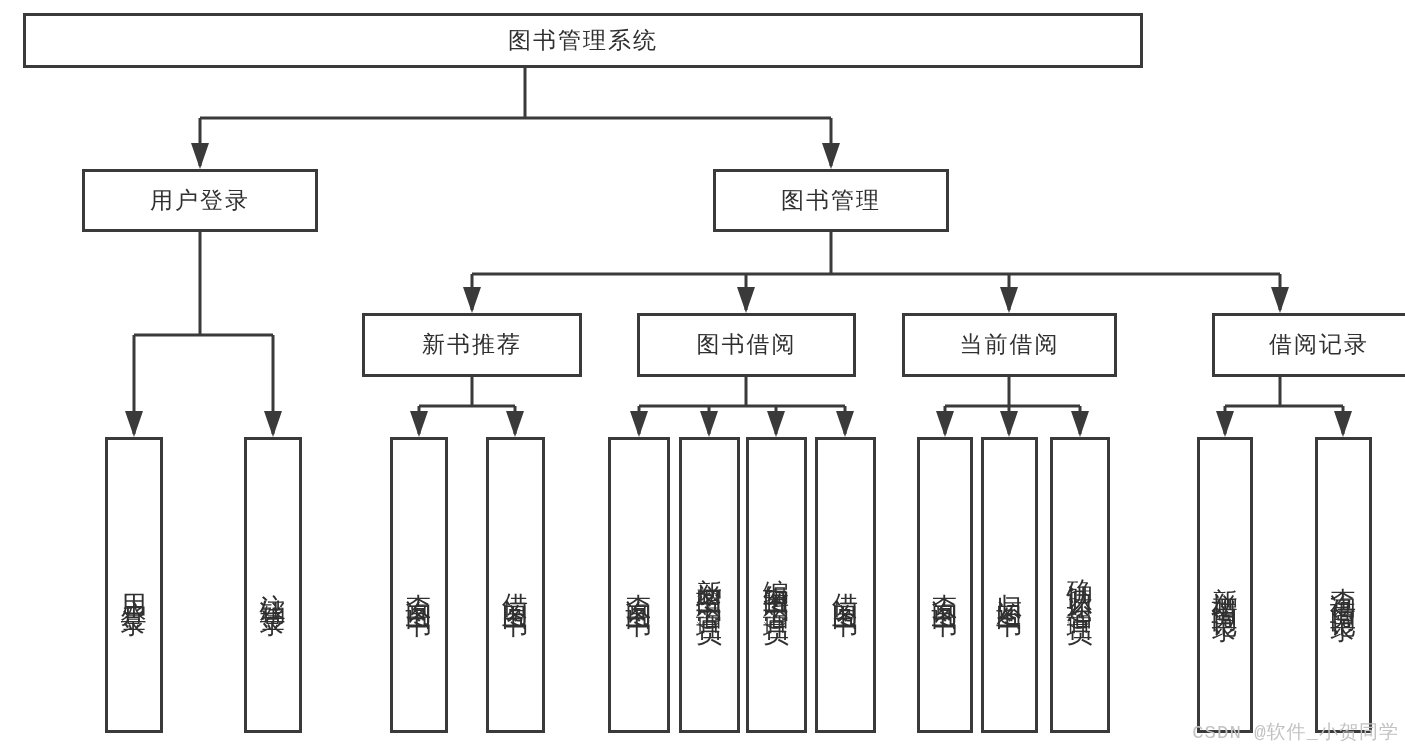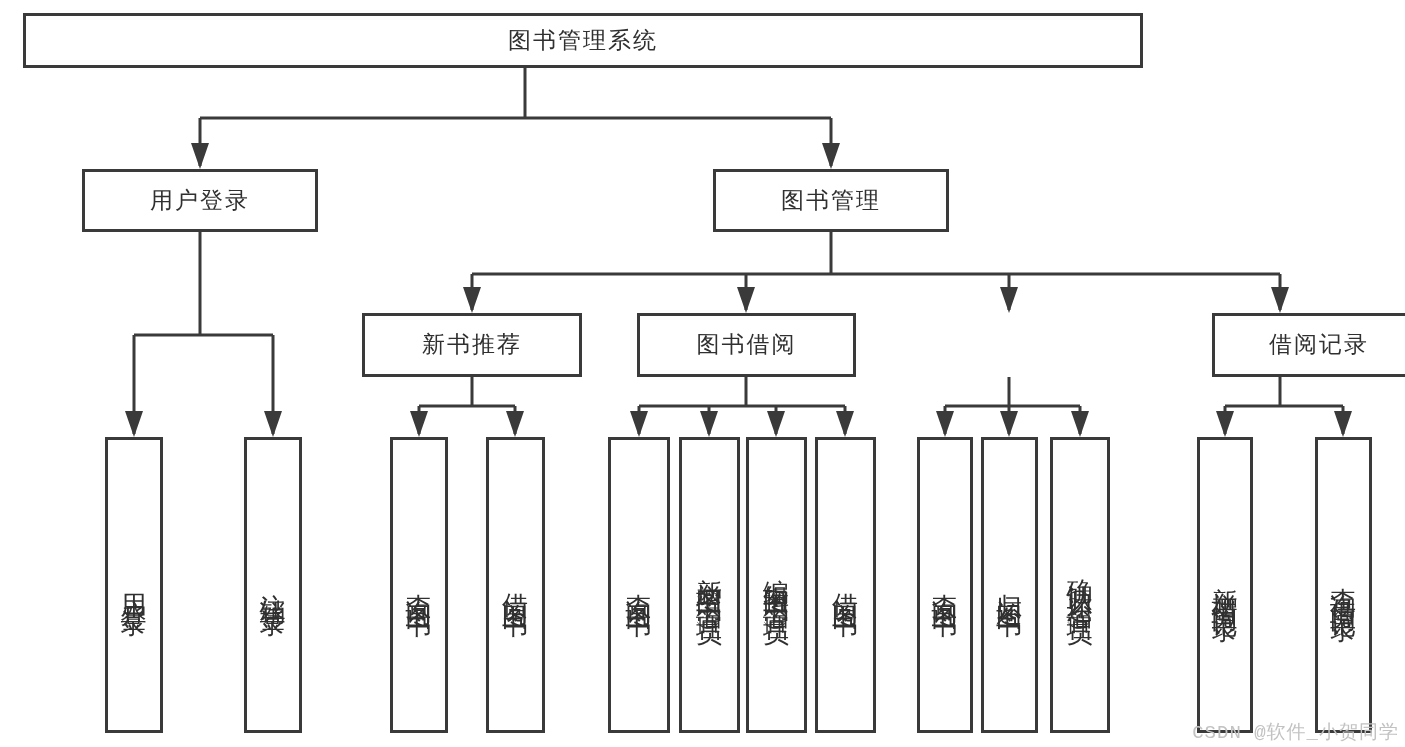--- a/index.html
+++ b/index.html
@@ -82,20 +82,23 @@
   <div class="node h" style="left:362px;top:313px;width:220px;height:64px">
     <span class="lbl">新书推荐</span>
   </div>
 
   <div class="node h" style="left:713px;top:169px;width:236px;height:63px">
     <span class="lbl">图书管理</span>
   </div>
   <div class="node h" style="left:637px;top:313px;width:219px;height:64px">
     <span class="lbl">图书借阅</span>
   </div>
+  <div class="node h" style="left:902px;top:313px;width:215px;height:64px">
+    <span class="lbl">当前借阅</span>
+  </div>
   <div class="node h" style="left:1212px;top:313px;width:214px;height:64px">
     <span class="lbl">借阅记录</span>
   </div>
 
   <div class="node v" style="left:105px;top:437px;width:58px;height:296px">
     <span class="lbl">用户登录</span>
   </div>
   <div class="node v" style="left:244px;top:437px;width:58px;height:296px">
     <span class="lbl">注销登录</span>
   </div>

